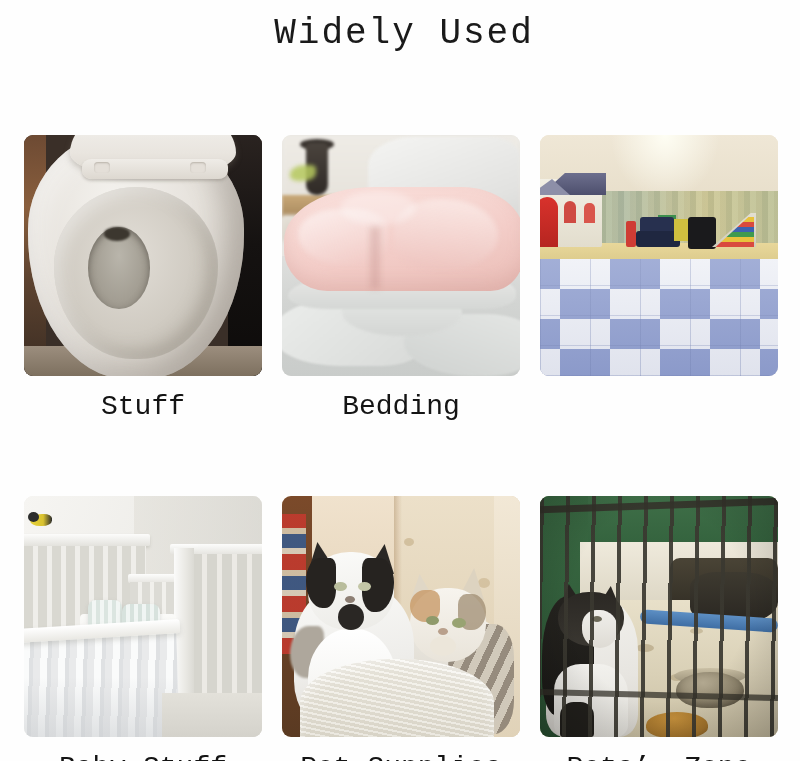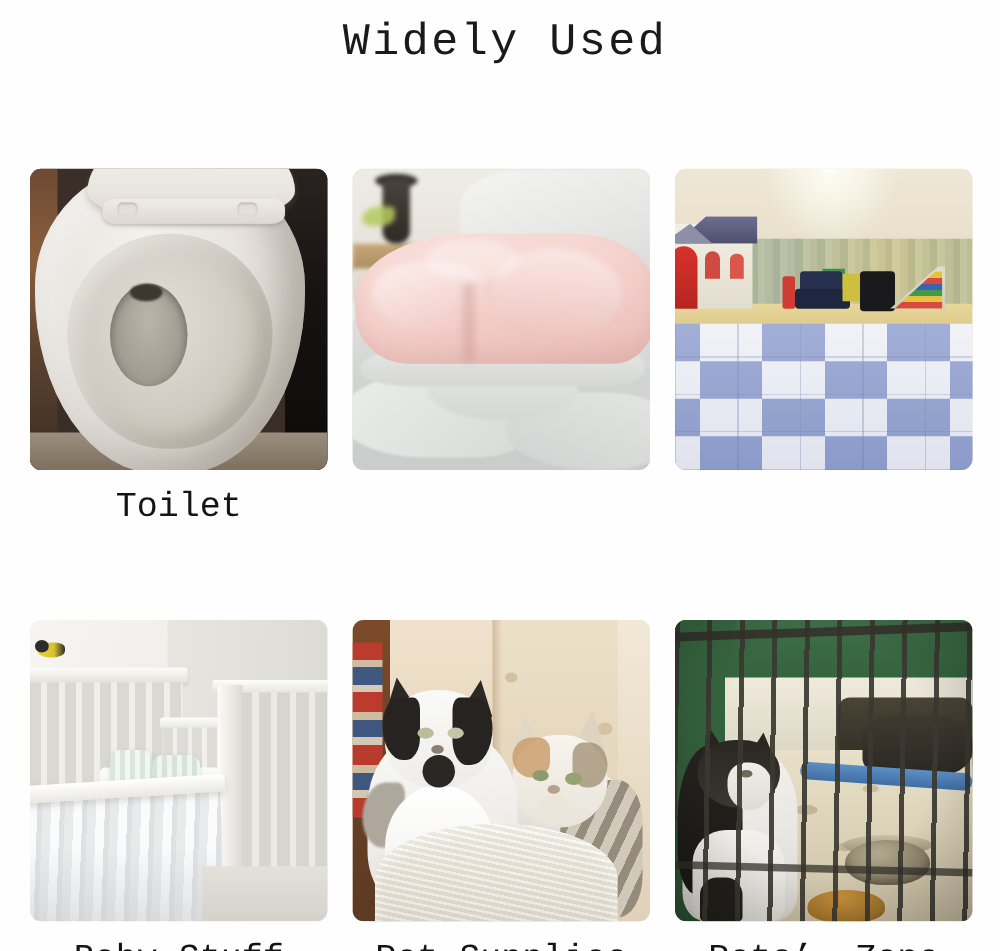--- a/index.html
+++ b/index.html
@@ -791,21 +791,21 @@
           <div class="t-floor"></div>
           <div class="t-bowl"></div>
           <div class="t-lid"></div>
           <div class="t-lidlip"></div>
           <div class="t-bump1"></div>
           <div class="t-bump2"></div>
           <div class="t-rim"></div>
           <div class="t-water"></div>
           <div class="t-hole"></div>
         </div>
-        <div class="caption">Toilet</div>
+        <div class="caption">Stuff</div>
       </div>
 
       <div class="cell">
         <div class="photo p-bed">
           <div class="b-wall"></div>
           <div class="b-table"></div>
           <div class="b-tablelow"></div>
           <div class="b-vaserim"></div>
           <div class="b-vase"></div>
           <div class="b-leaf"></div>
@@ -814,20 +814,21 @@
           <div class="b-greyfold1"></div>
           <div class="b-greyfold2"></div>
           <div class="b-greyfold3"></div>
           <div class="b-greyedge"></div>
           <div class="b-pink"></div>
           <div class="b-pinkfold1"></div>
           <div class="b-pinkfold2"></div>
           <div class="b-pinkfold3"></div>
           <div class="b-pinkshadow"></div>
         </div>
+        <div class="caption">Bedding</div>
       </div>
 
       <div class="cell">
         <div class="photo p-toys">
           <div class="y-wallup"></div>
           <div class="y-wallglow"></div>
           <div class="y-wainscot"></div>
           <div class="y-wainscot-tint"></div>
           <div class="y-floorlight"></div>
           <div class="y-house"></div>

